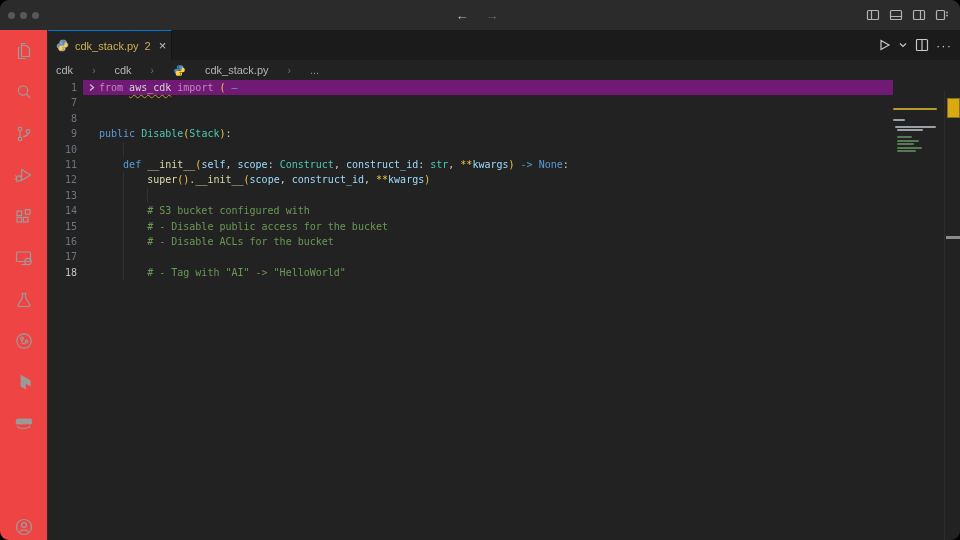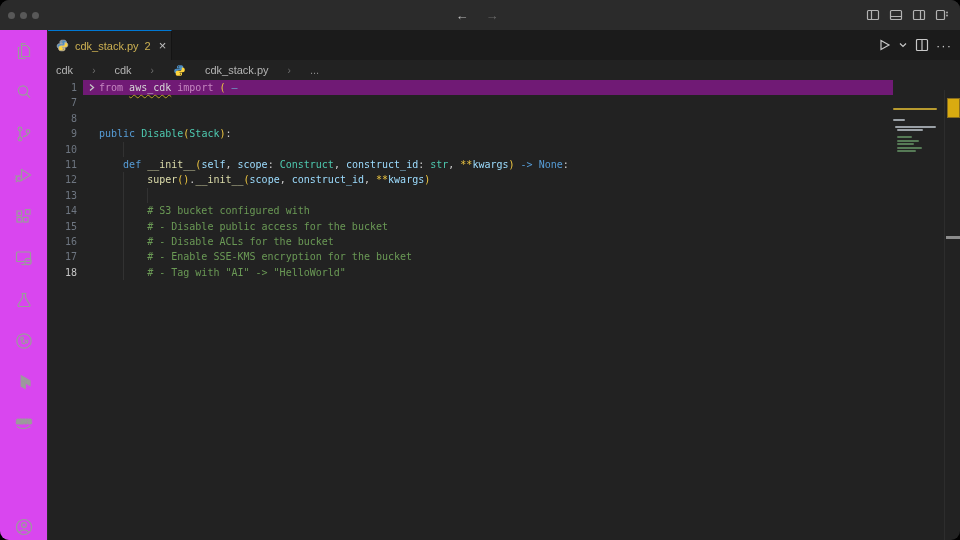--- a/index.html
+++ b/index.html
@@ -19,21 +19,21 @@
   .nav-btn { width:20px; height:20px; display:flex; align-items:center;
     justify-content:center; color:#bcbcbc; font-size:13px; }
   .nav-btn.disabled { color:#686868; }
   .tb-right { position:absolute; right:10px; top:0; height:30px; display:flex;
     align-items:center; gap:7px; }
   .tb-icon { width:16px; height:16px; display:flex; align-items:center; justify-content:center; }
   .tb-icon svg { stroke:#b2b2b2; }
 
   
   .activitybar { position:absolute; left:0; top:30px; width:48px; height:510px;
-    background:#d946ef; border-right:1px solid #2a2a2a; }
+    background:#ef4444; border-right:1px solid #2a2a2a; }
   .ab-item { width:48px; height:41.5px; display:flex; align-items:center;
     justify-content:center; }
   .ab-item svg { stroke:#9b9b9b; fill:none; stroke-width:1.2; }
   .ab-bottom { position:absolute; bottom:0; left:0; width:48px; height:27px;
     display:flex; align-items:center; justify-content:center; }
 
   
   .editorcol { position:absolute; left:48px; top:30px; width:912px; height:393px; }
 
   .tabbar { position:absolute; top:0; left:0; width:912px; height:30px;
@@ -354,21 +354,21 @@
               <span class="guide" style="left: 40.08px;"></span>
               <span class="foldslot"></span>
               <span class="code"><span class="tok-p">        </span><span class="tok-c"># - Disable ACLs for the bucket</span></span>
             </span>
           </div>
           <div class="line">
             <span class="gutter">17</span>
             <span class="lc">
               <span class="guide" style="left: 40.08px;"></span>
               <span class="foldslot"></span>
-              <span class="code"><span class="tok-p">        </span><span class="tok-c"># - Enable SSE-KMS encryption for the bucket</span></span>
+              <span class="code"><span class="tok-p">        </span></span>
             </span>
           </div>
           <div class="line active">
             <span class="gutter">18</span>
             <span class="lc">
               <span class="guide" style="left: 40.08px;"></span>
               <span class="foldslot"></span>
               <span class="code"><span class="tok-p">        </span><span class="tok-c"># - Tag with "AI" -&gt; "HelloWorld"</span></span>
             </span>
           </div>

